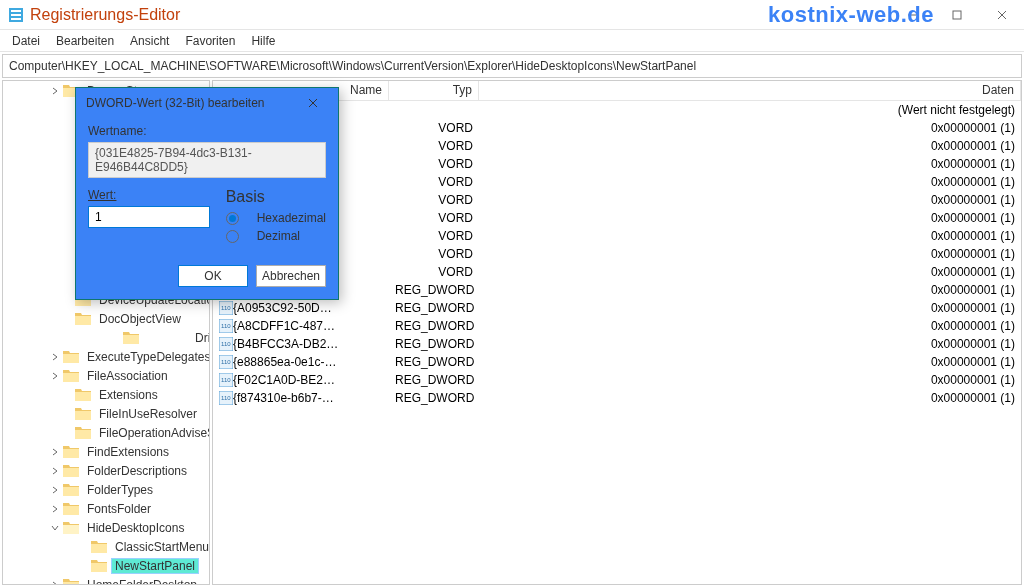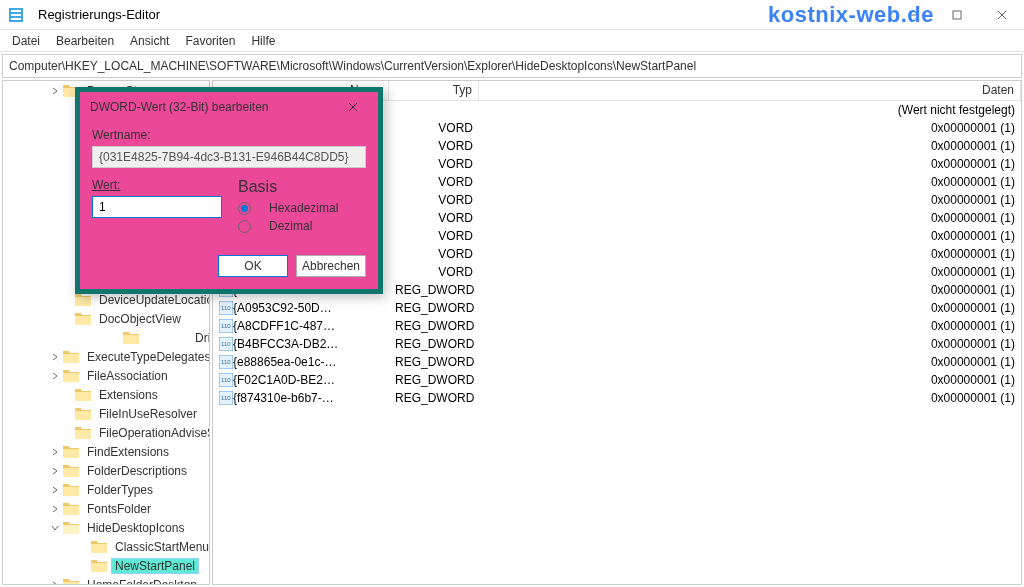--- a/index.html
+++ b/index.html
@@ -1,20 +1,20 @@
 <!DOCTYPE html>
 <html><head>
 <meta charset="utf-8">
 <style>
 * { box-sizing: border-box; margin: 0; padding: 0; font-family: "Segoe UI", Tahoma, sans-serif; }
 body { width: 1024px; height: 587px; overflow: hidden; background: #fff; position: relative; }
 
 .titlebar { height: 30px; display: flex; align-items: center; padding: 0 8px; border-bottom: 1px solid #e5e5e5; }
 .titlebar .app-icon { width: 16px; height: 16px; margin-right: 6px; }
-.titlebar .title { font-size: 13px; color: #000000; flex: 1; margin-left: 8px; }
+.titlebar .title { font-size: 16px; color: #c2410c; flex: 1; }
 .watermark { position: absolute; top: 2px; right: 90px; font-size: 22px; font-weight: 700; color: #3b82f6; letter-spacing: 0.5px; pointer-events: none; }
 .win-btns { display: flex; gap: 0; margin-right: -8px; }
 .win-btn { width: 45px; height: 30px; display: flex; align-items: center; justify-content: center; color: #444; }
 .win-btn svg { stroke: #666; }
 
 .menubar { height: 22px; display: flex; align-items: center; gap: 0; padding: 0 4px; font-size: 12px; color: #333; border-bottom: 1px solid #e5e5e5; }
 .menubar div { padding: 2px 8px; }
 
 .pathbar { height: 24px; border: 1px solid #ccc; margin: 2px; padding: 2px 6px; font-size: 12px; color: #333; display: flex; align-items: center; }
 
@@ -35,21 +35,21 @@
 .list-header { display: flex; height: 20px; border-bottom: 1px solid #e5e5e5; color: #333; }
 .list-header div { padding: 2px 6px; border-right: 1px solid #e5e5e5; }
 .col-name { width: 176px; }
 .col-type { width: 90px; }
 .col-data { flex: 1; }
 .list-row { display: flex; height: 18px; align-items: center; }
 .list-row .col-name { display: flex; align-items: center; padding-left: 6px; overflow: hidden; white-space: nowrap; }
 .list-row .col-type, .list-row .col-data { padding: 0 6px; }
 .reg-icon { width: 14px; height: 14px; flex-shrink: 0; }
 
-.dialog { position: absolute; left: 75px; top: 87px; width: 308px; background: #ec4899; border: 5px solid #0f766e; box-shadow: 3px 3px 12px rgba(0,0,0,0.25); font-size: 12px; }
+.dialog { position: absolute; left: 75px; top: 87px; width: 264px; background: #3b82f6; border: 1px solid #0f766e; box-shadow: 3px 3px 12px rgba(0,0,0,0.25); font-size: 12px; }
 .dlg-title { height: 30px; display: flex; align-items: center; padding: 0 10px; }
 .dlg-title span { flex: 1; font-size: 12px; color: #333; }
 .dlg-close { width: 30px; height: 30px; display: flex; align-items: center; justify-content: center; }
 .dlg-body { padding: 6px 12px 12px 12px; color: #333; }
 .dlg-label { font-size: 12px; margin-bottom: 4px; }
 .dlg-input-ro { width: 100%; border: 1px solid #ccc; background: #f0f0f0; padding: 3px 6px; font-size: 12px; color: #555; margin-bottom: 10px; }
 .dlg-row { display: flex; gap: 16px; }
 .dlg-col1 { width: 130px; text-decoration: underline; }
 .dlg-input { width: 100%; border: 1px solid #0078d7; padding: 3px 6px; font-size: 12px; }
 .dlg-input::selection { background: #0078d7; color: #fff; }

